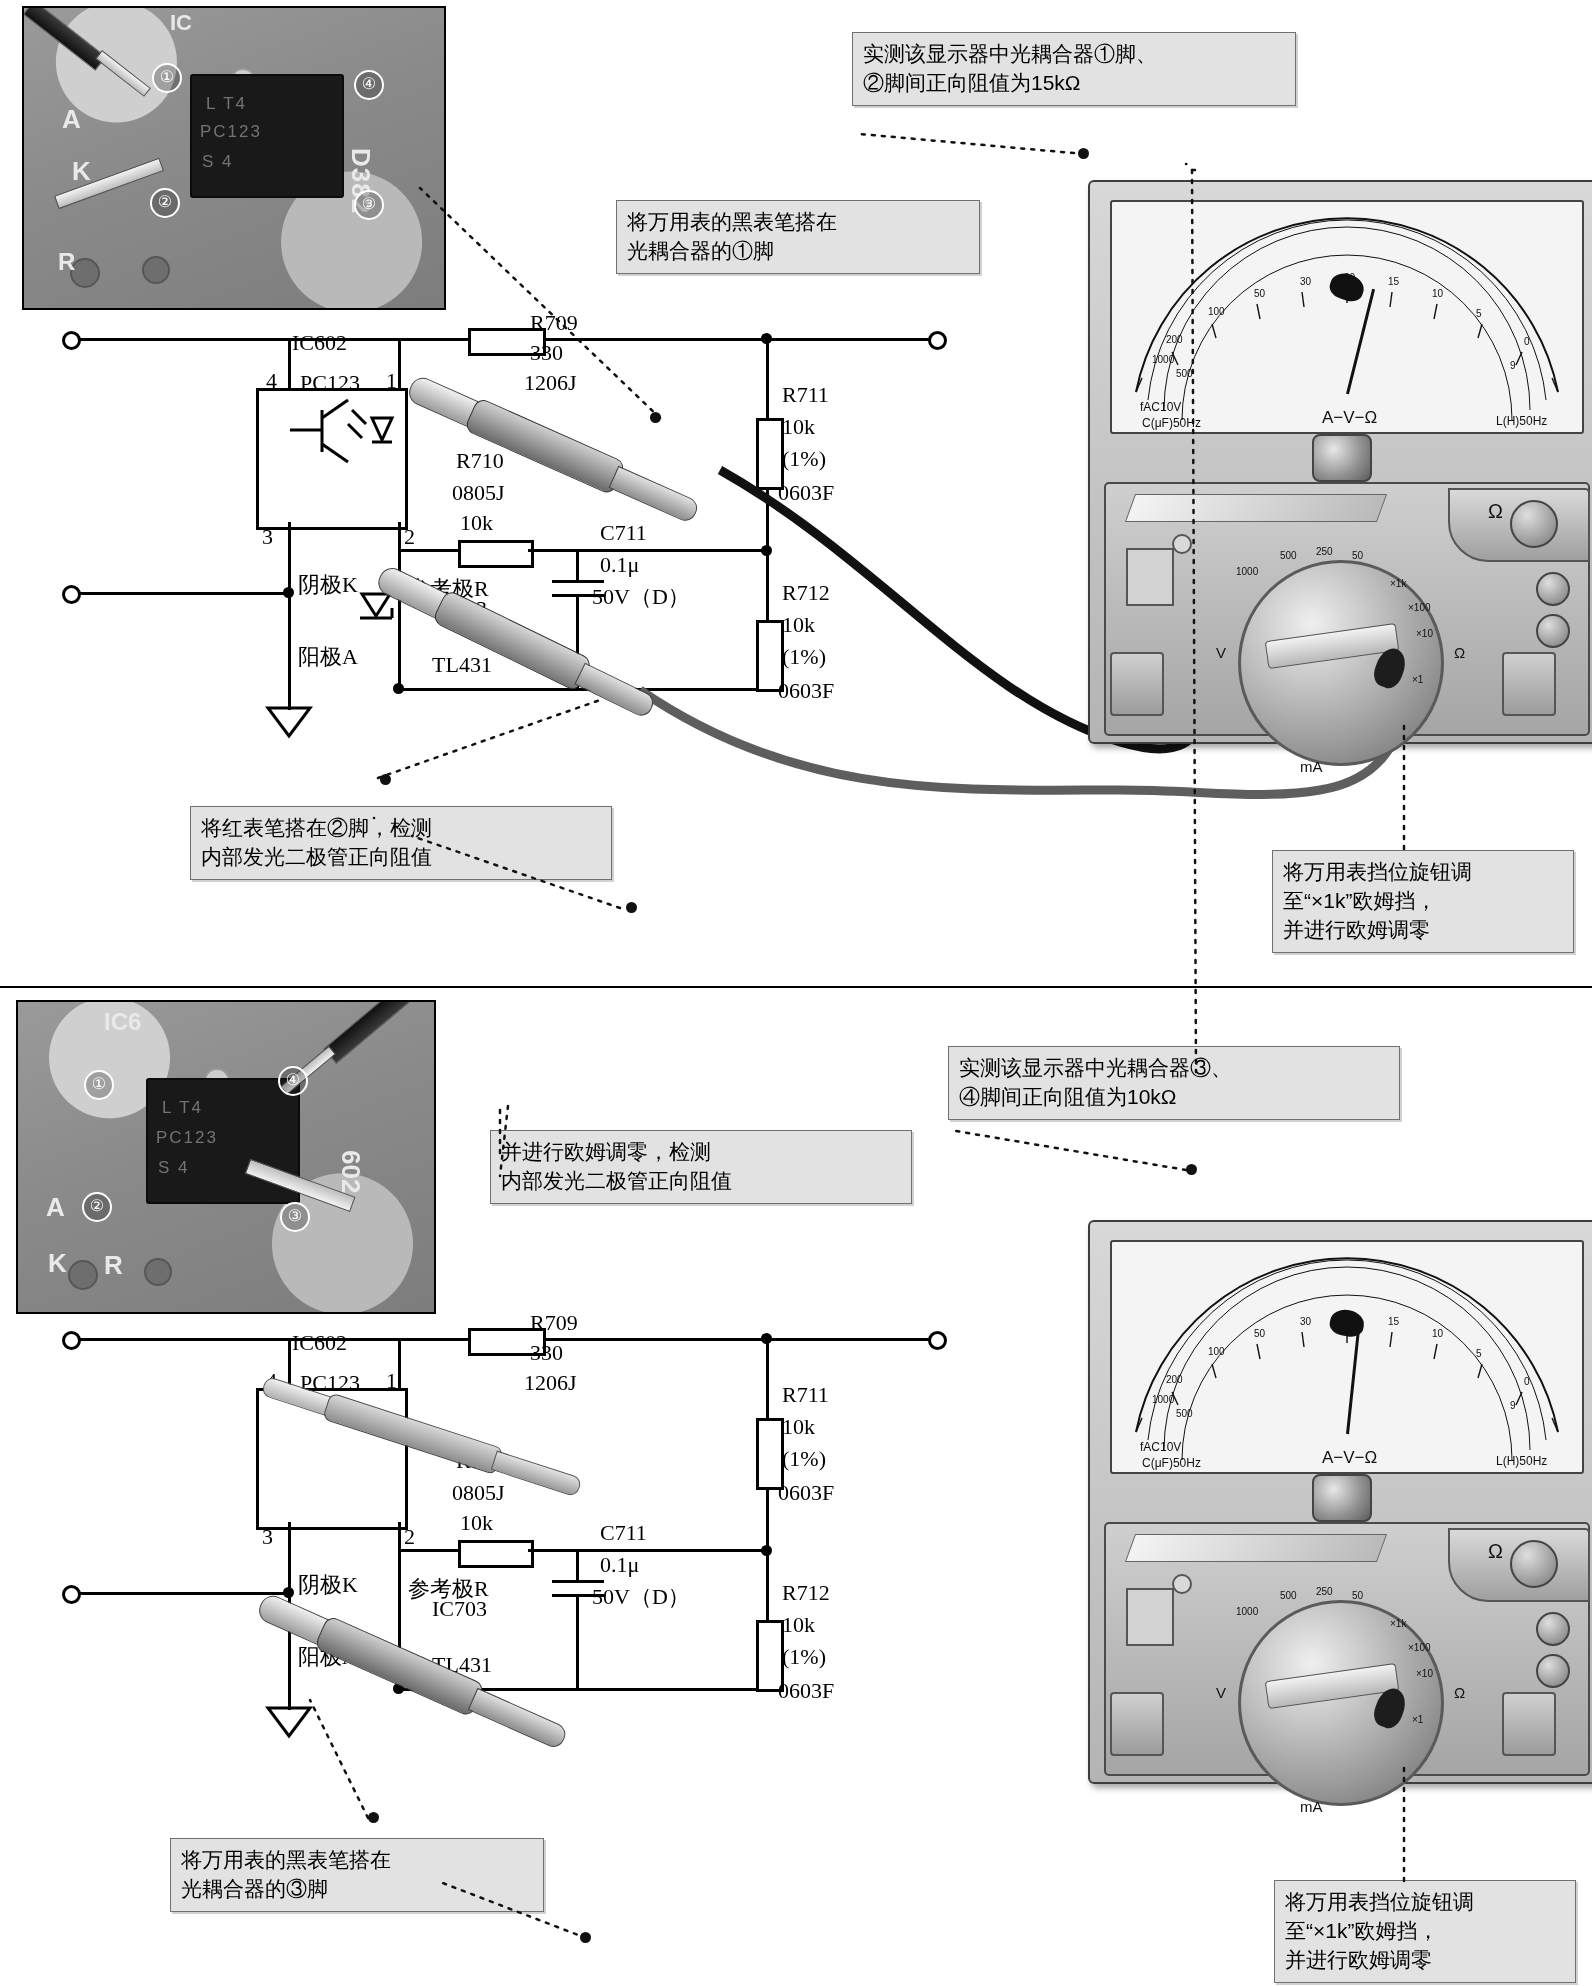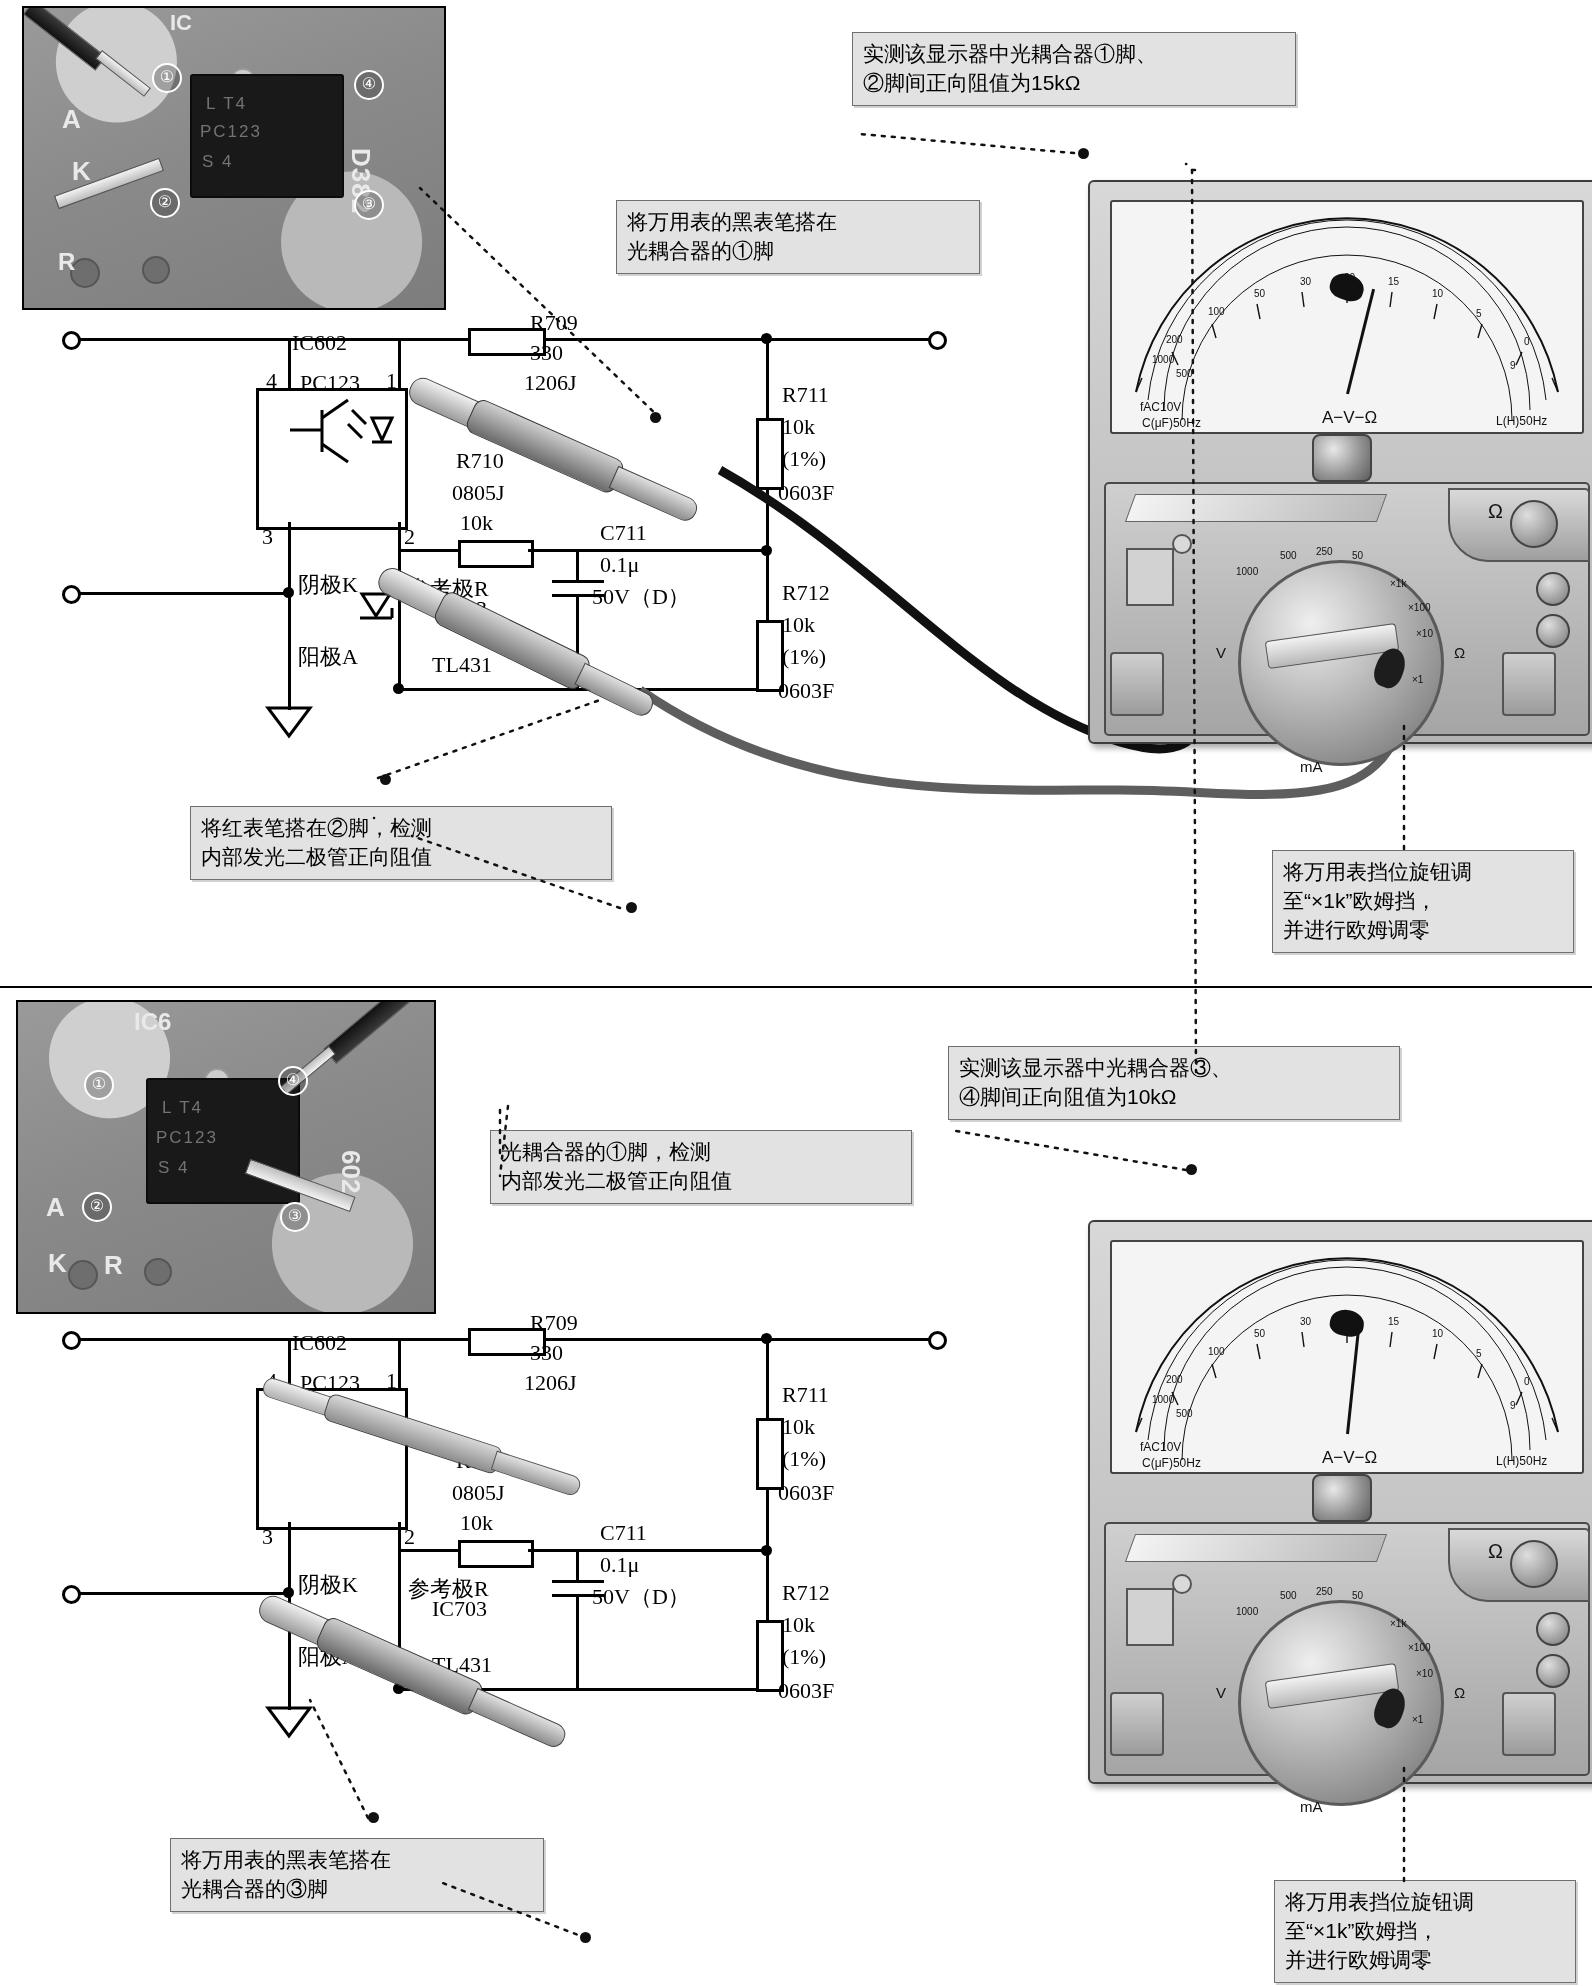--- a/index.html
+++ b/index.html
@@ -296,21 +296,21 @@
 
 <div class="divider"></div>
 
 <div class="panel bottom">
 
   <div class="photo" style="left:16px;top:0px;width:416px;height:310px;">
     <div class="bgblur"></div>
     <div class="pad" style="left:50px;top:258px;width:26px;height:26px;"></div>
     <div class="pad" style="left:126px;top:256px;width:24px;height:24px;"></div>
     <div class="pad" style="left:186px;top:66px;width:22px;height:22px;background:#cdcdcd;border-color:#9a9a9a;"></div>
-    <div class="silk" style="left:86px;top:6px;font-size:24px;margin-left:30px;">IC6</div>
+    <div class="silk" style="left:86px;top:6px;font-size:24px;">IC6</div>
     <div class="silk" style="left:28px;top:190px;font-size:26px;">A</div>
     <div class="silk" style="left:30px;top:246px;font-size:26px;">K</div>
     <div class="silk" style="left:86px;top:248px;font-size:26px;">R</div>
     <div class="silk" style="left:348px;top:148px;font-size:26px;transform:rotate(90deg);transform-origin:left top;">602</div>
 
     <div class="chip" style="left:128px;top:76px;width:150px;height:122px;">
       <div class="txt" style="left:14px;top:18px;">L   T4</div>
       <div class="txt" style="left:8px;top:48px;">PC123</div>
       <div class="txt" style="left:10px;top:78px;">S     4</div>
     </div>
@@ -320,21 +320,21 @@
     <div class="probe-photo" style="left:332px;top:210px;width:110px;height:14px;transform:rotate(200deg);transform-origin:left top;"></div>
 
     <div class="circnum" style="left:66px;top:68px;">①</div>
     <div class="circnum" style="left:260px;top:64px;">④</div>
     <div class="circnum" style="left:64px;top:190px;">②</div>
     <div class="circnum" style="left:262px;top:200px;">③</div>
   </div>
 
   <div class="callout" style="left:948px;top:46px;width:430px;">实测该显示器中光耦合器③、
 ④脚间正向阻值为10kΩ</div>
-  <div class="callout" style="left:490px;top:130px;width:400px;">光耦合器的①脚，检测
+  <div class="callout" style="left:490px;top:130px;width:400px;">并进行欧姆调零，检测
 内部发光二极管正向阻值</div>
   <div class="callout" style="left:170px;top:838px;width:352px;">将万用表的黑表笔搭在
 光耦合器的③脚</div>
   <div class="callout" style="left:1274px;top:880px;width:280px;">将万用表挡位旋钮调
 至“×1k”欧姆挡，
 并进行欧姆调零</div>
 
   <div class="dot" style="left:1186px;top:164px;"></div>
 
   <div class="dot" style="left:368px;top:812px;"></div>

